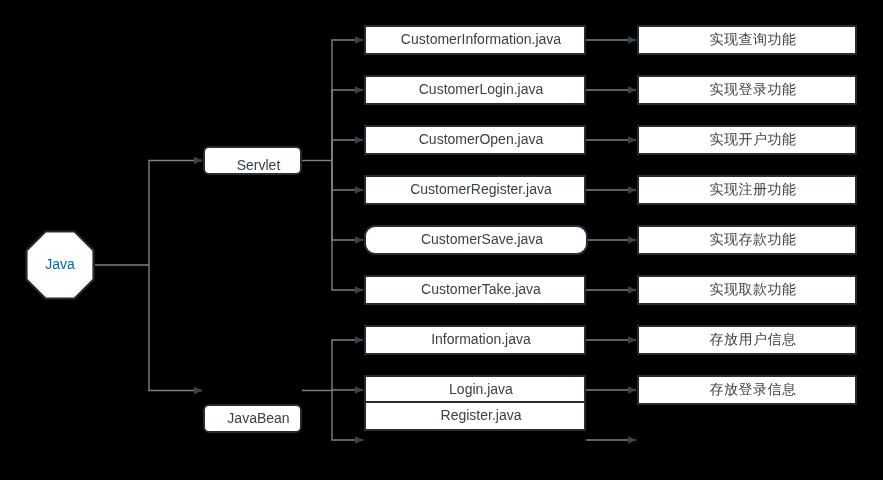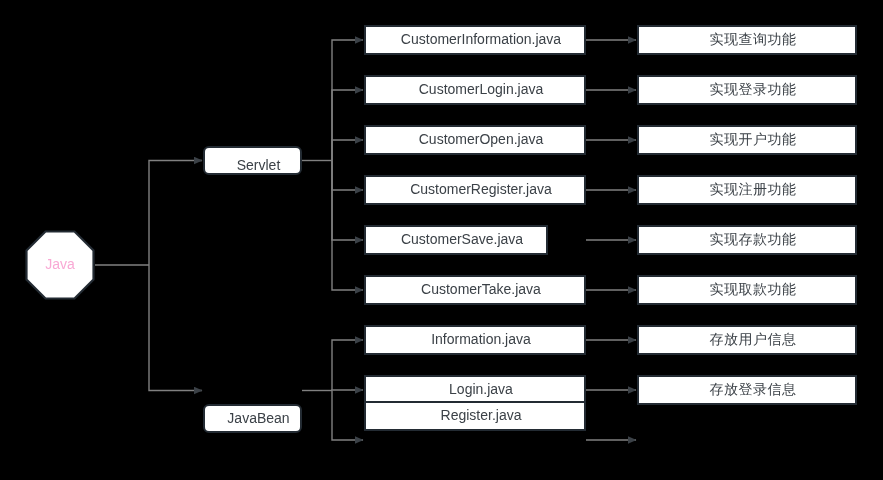--- a/index.html
+++ b/index.html
@@ -51,21 +51,21 @@
     position: absolute;
     left: 0;
     top: 0;
     width: 100%;
     height: 100%;
   }
   .octagon .oct-label {
     position: relative;
     z-index: 2;
     font-size: 14px;
-    color: #f9a8d4;
+    color: #0369a1;
     text-align: center;
   }
   .node.cjk {
     font-family: "DejaVu Sans", "Liberation Sans", sans-serif;
     font-size: 14px;
     letter-spacing: 0.5px;
   }
 </style>
 </head>
 <body>
@@ -124,21 +124,21 @@
     </div>
   <div class="node" id="node-f2" style="left: 364px; top: 75px; width: 222px; height: 30px;">
     <span>CustomerLogin.java</span>
     </div>
   <div class="node" id="node-f3" style="left: 364px; top: 125px; width: 222px; height: 30px;">
     <span>CustomerOpen.java</span>
     </div>
   <div class="node" id="node-f4" style="left: 364px; top: 175px; width: 222px; height: 30px;">
     <span>CustomerRegister.java</span>
     </div>
-  <div class="node" id="node-f5" style="left: 364px; top: 225px; width: 184px; height: 30px;">
+  <div class="node" id="node-f5" style="left: 364px; top: 225px; width: 224px; height: 30px; border-radius: 11px;">
     <span>CustomerSave.java</span>
     </div>
   <div class="node" id="node-f6" style="left: 364px; top: 275px; width: 222px; height: 30px;">
     <span>CustomerTake.java</span>
     </div>
   <div class="node" id="node-f7" style="left: 364px; top: 325px; width: 222px; height: 30px;">
     <span>Information.java</span>
     </div>
   <div class="node" id="node-f8" style="left: 364px; top: 375px; width: 222px; height: 30px;">
     <span>Login.java</span>

